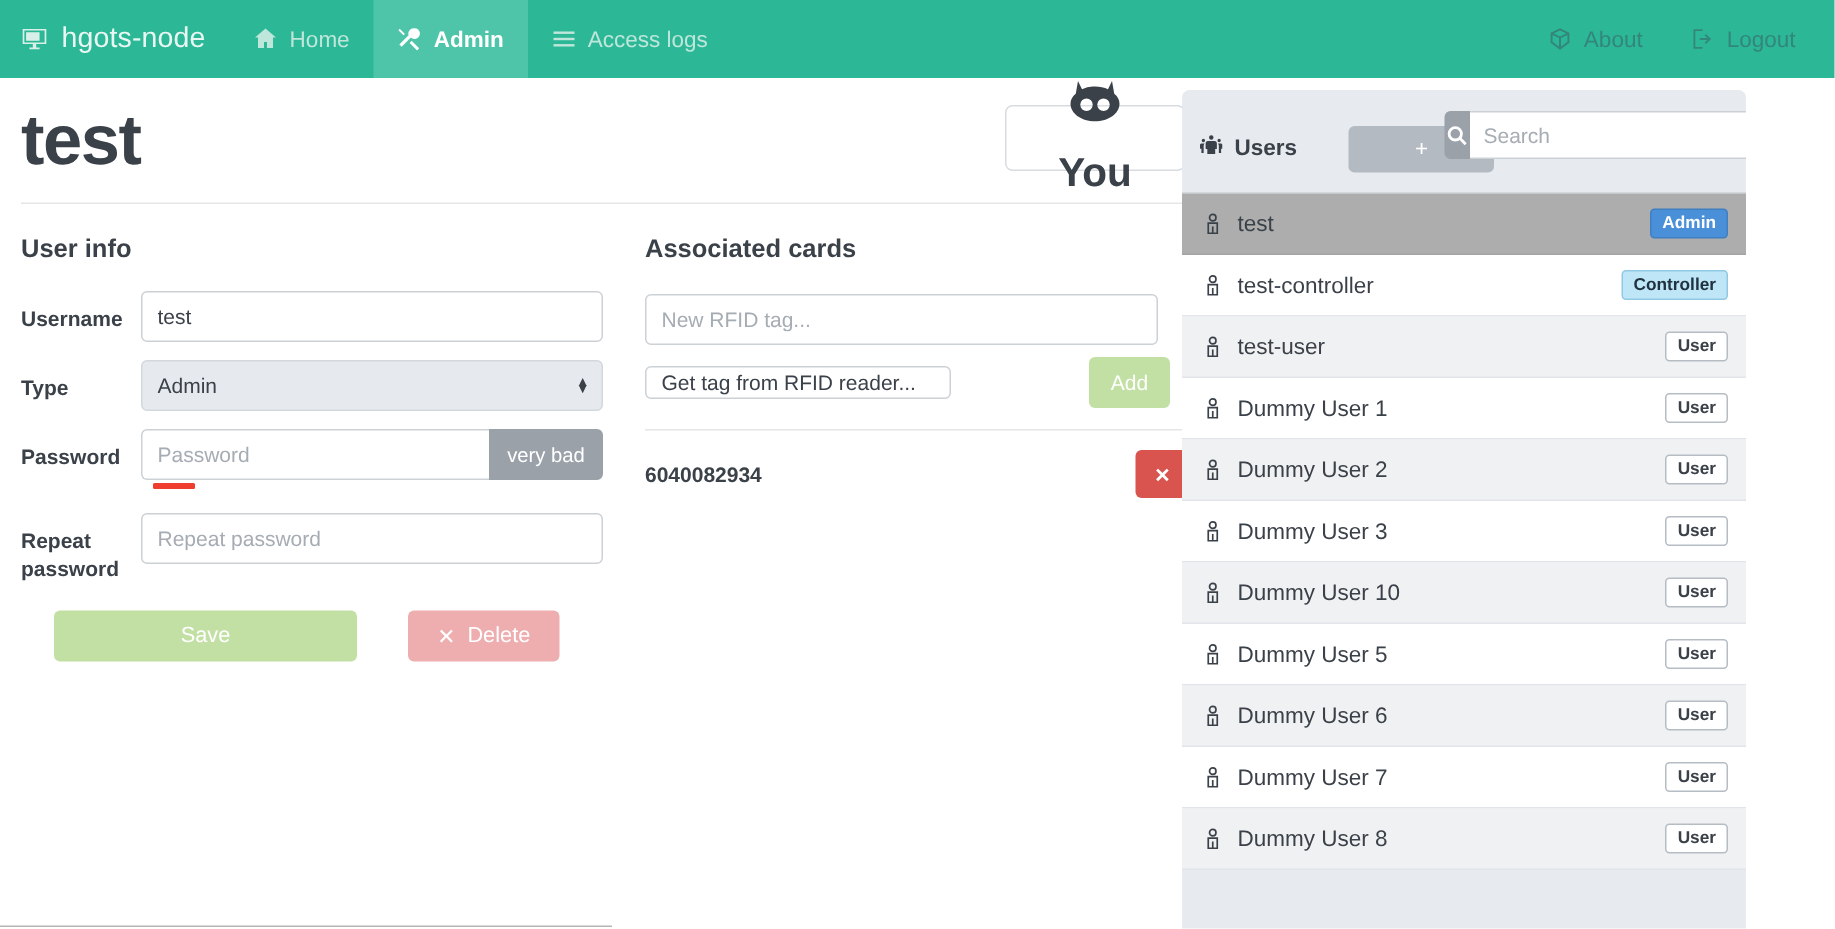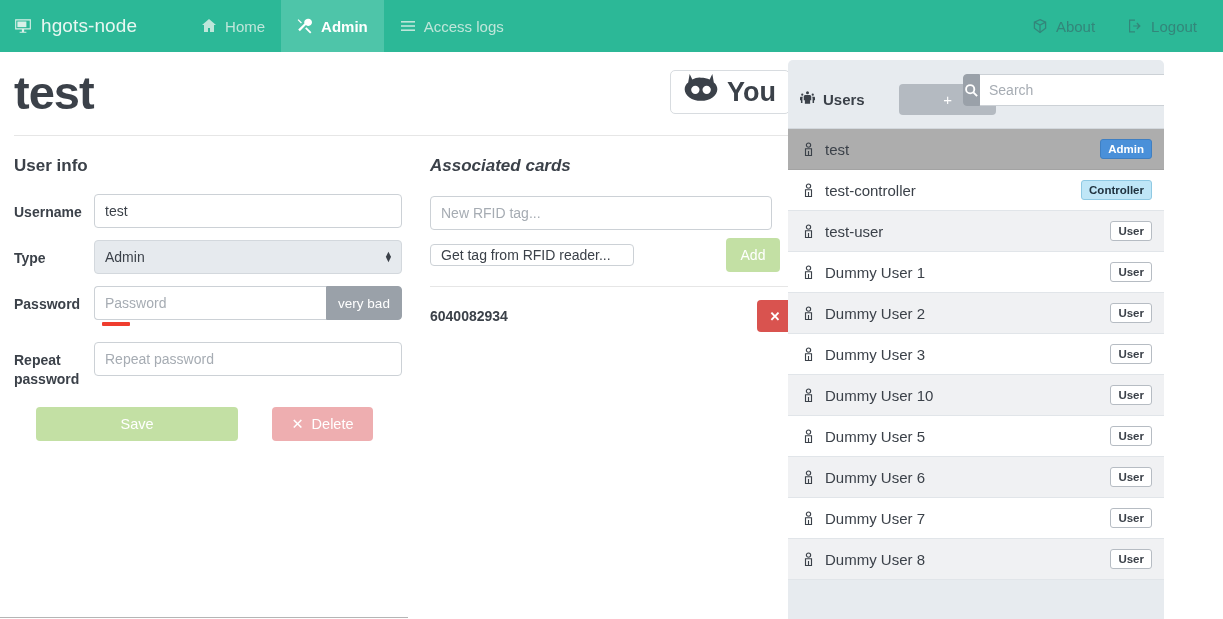--- a/index.html
+++ b/index.html
@@ -9,21 +9,21 @@
     background: #ffffff;
     font-family: "Liberation Sans", sans-serif;
     overflow: hidden;
   }
 
   
   .navbar {
     position: absolute; top: 0; left: 0;
     width: 1223px; height: 52px;
     background: #2cb897;
-    display: flex; align-items: stretch; gap: 32px;
+    display: flex; align-items: stretch;
   }
   .nav-brand {
     display: flex; align-items: center; gap: 9px;
     padding: 0 16px 0 14px;
     color: #e8f7f2; font-size: 19px; font-weight: 400;
     letter-spacing: .1px;
   }
   .nav-items { display: flex; align-items: stretch; }
   .nav-item {
     display: flex; align-items: center; gap: 8px;
@@ -56,32 +56,32 @@
   .title-divider {
     border-top: 1px solid #e6e6e6;
     margin: 18px 0 0 0; width: 790px;
   }
   .you-badge {
     position: absolute; top: 18px; left: 670px;
     width: 120px; height: 44px;
     border: 1px solid #d8dce0; border-radius: 5px;
     background: #fff;
     display: flex; align-items: center; justify-content: center; gap: 9px;
-    color: #3b4149; font-size: 27px; font-weight: bold;
+    color: #3b4149; font-size: 27px; font-weight: bold; flex-direction: column;
   }
 
   .columns { display: flex; margin-top: 20px; }
   .col-left { width: 406px; }
   .col-right { width: 395px; padding-left: 16px; }
 
   .section-head {
     font-size: 17px; font-weight: bold; color: #3b4149;
     margin: 0 0 18px 0;
   }
-  .section-head.cards { margin-bottom: 20px; font-style: italic; }
+  .section-head.cards { margin-bottom: 20px; }
 
   .form-row { display: flex; align-items: flex-start; margin-bottom: 12px; }
   .form-label {
     width: 80px; flex: 0 0 80px;
     font-size: 14px; font-weight: bold; color: #3b4149;
     padding-top: 9px; line-height: 1.35;
   }
   .field { flex: 1; position: relative; }
 
   .ctl {

